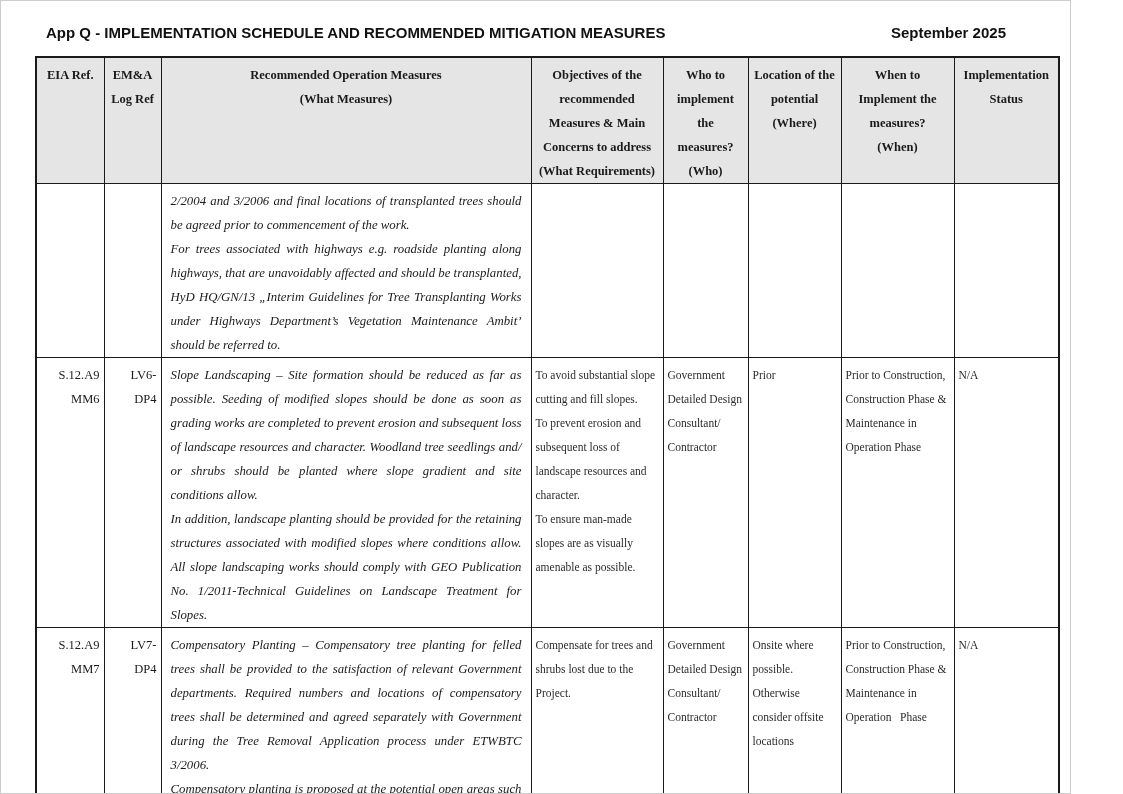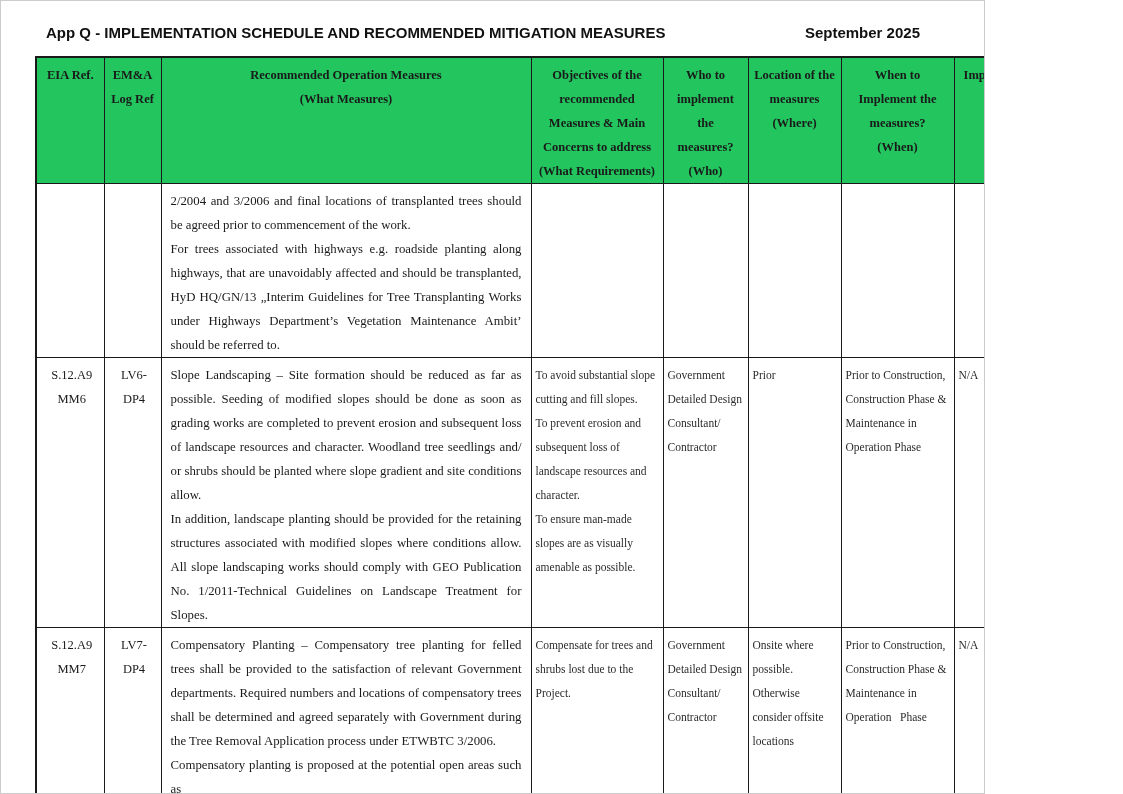--- a/index.html
+++ b/index.html
@@ -4,21 +4,21 @@
 <style>
   html, body {
     margin: 0;
     padding: 0;
     background: #ffffff;
     font-family: "Liberation Serif", serif;
     color: #1a1a1a;
   }
   .page {
     position: relative;
-    width: 985px;
+    width: 1071px;
     height: 794px;
     background: #ffffff;
     box-sizing: border-box;
     padding: 24px 65px 0 35px;
     outline: 1px solid #cccccc;
     outline-offset: -1px;
     overflow: hidden;
   }
   .doc-header {
     display: flex;
@@ -56,36 +56,37 @@
   col.c-loc     { width: 93px;  }
   col.c-when    { width: 113px; }
   col.c-status  { width: 105px; }
 
   tr.r-header   { height: 120px; }
   tr.r-cont     { height: 170px; }
   tr.r-mm6      { height: 216px; }
   tr.r-mm7      { height: 144px; }
 
   table.schedule th {
-    background: #22c55e;
+    background: #e5e5e5;
     font-weight: bold;
     font-size: 12.5px;
     text-align: center;
     padding: 5px 3px 0 3px;
     margin-top: 39px;
   }
   td.cell-ref {
     font-size: 12.5px;
-    text-align: center;
+    text-align: right;
     padding: 5px 4px 12px 7px;
   }
   td.cell-measures {
     font-size: 12.8px;
     text-align: justify;
     padding: 5px 9px 0 9px;
+    font-style: italic;
   }
   td.cell-small {
     font-size: 11.5px;
     text-align: left;
     padding: 5px 4px 0 4px;
     color: #2b2b2b;
   }
 </style>
 </head>
 <body>
@@ -119,21 +120,21 @@
 recommended
 Measures &amp; Main
 Concerns to address
 (What Requirements)</th>
         <th>Who to
 implement
 the
 measures?
 (Who)</th>
         <th>Location of the
-measures
+potential
 (Where)</th>
         <th>When to
 Implement the
 measures?
 (When)</th>
         <th>Implementation
 Status</th>
       </tr>
     </thead>
     <tbody>

